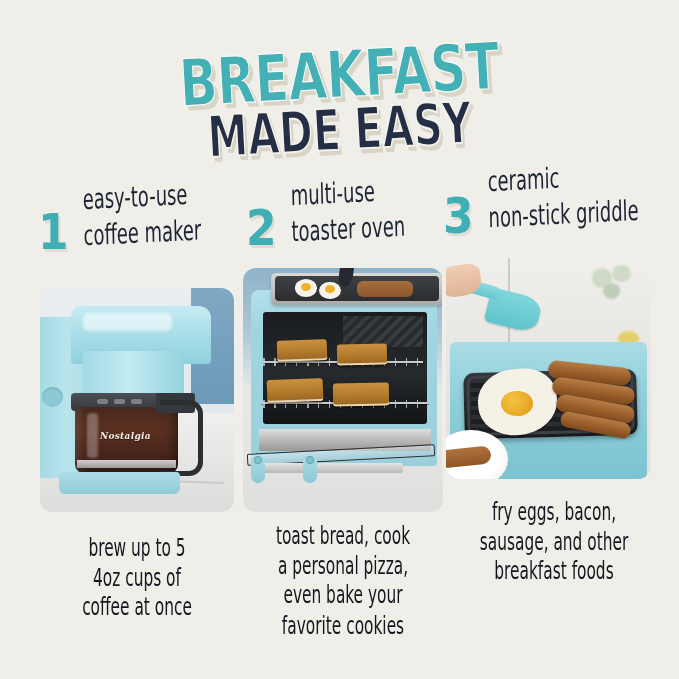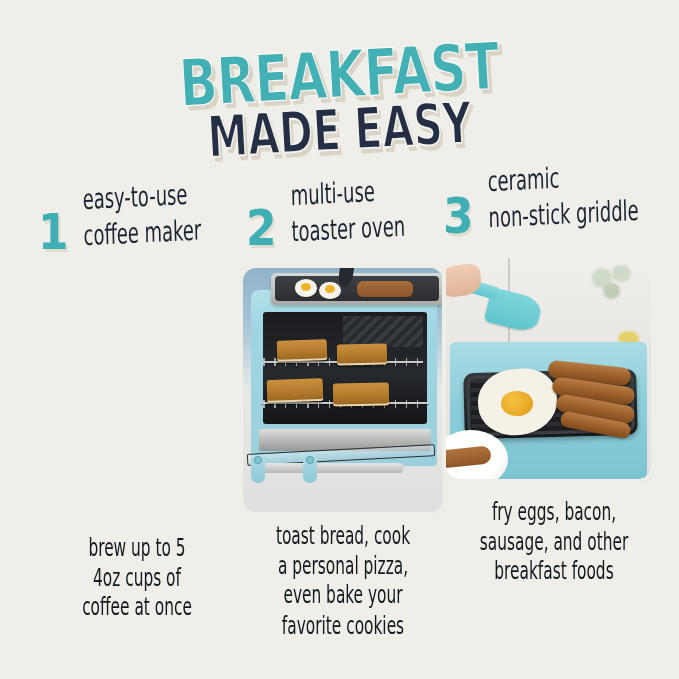--- a/index.html
+++ b/index.html
@@ -490,20 +490,44 @@
   <div class="col col-3">
     <div class="head-row">
       <div class="step-num">3</div>
       <div class="head-text">
         <span class="l1">ceramic</span>
         <span class="l2">non-stick griddle</span>
       </div>
     </div>
   </div>
 
+  <div class="panel panel-1">
+    <div class="photo">
+      <div class="p1-wall"></div>
+      <div class="p1-bluewall"></div>
+      <div class="p1-counter"></div>
+      <div class="p1-body-left"></div>
+      <div class="p1-knob"></div>
+      <div class="p1-top"></div>
+      <div class="p1-top-shine"></div>
+      <div class="p1-tower"></div>
+      <div class="p1-plate">
+          <i></i>
+          <i></i>
+          <i></i>
+        </div>
+      <div class="p1-carafe"></div>
+      <div class="p1-carafe-shine"></div>
+      <div class="p1-brand">Nostalgia</div>
+      <div class="p1-carafe-band"></div>
+      <div class="p1-handle-top"></div>
+      <div class="p1-handle"></div>
+      <div class="p1-base"></div>
+    </div>
+  </div>
 
   <div class="panel panel-2">
     <div class="photo">
       <div class="p2-wall"></div>
       <div class="p2-shell"></div>
       <div class="p2-griddle"></div>
       <div class="p2-griddle-in"></div>
       <div class="p2-egg e1"></div>
       <div class="p2-egg e2"></div>
       <div class="p2-yolk y1"></div>

